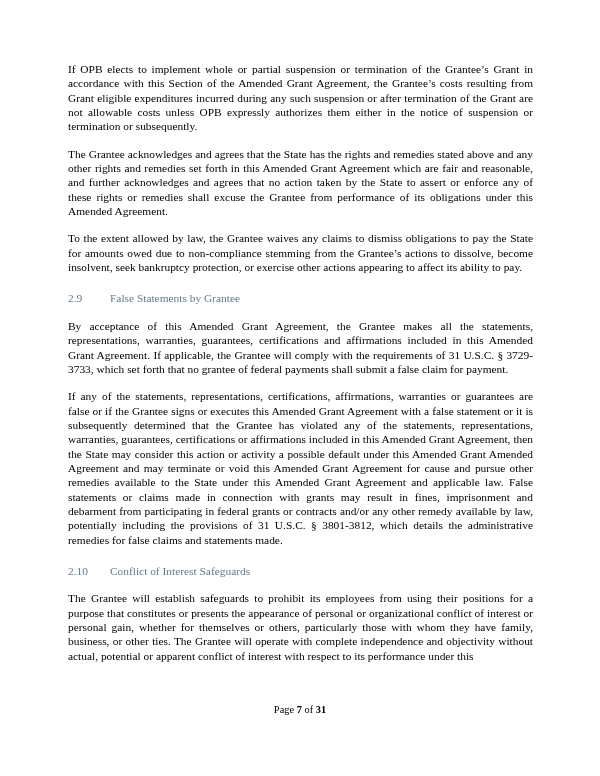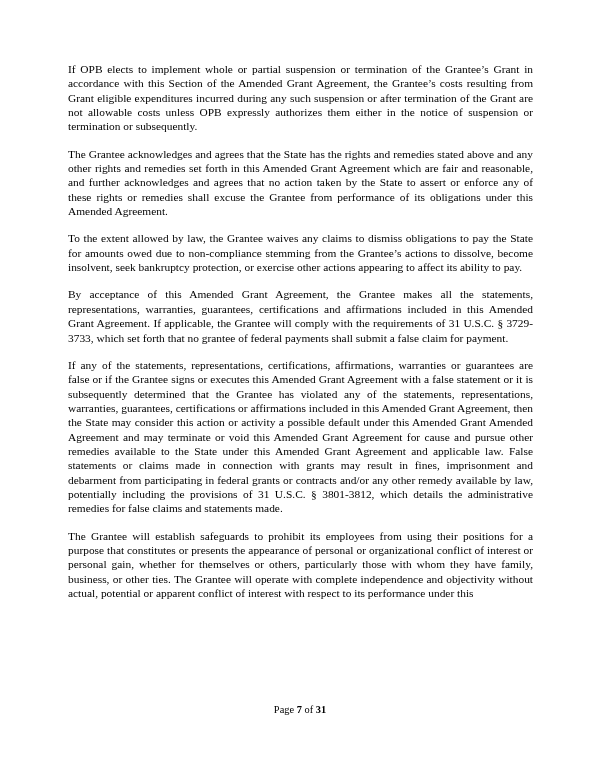--- a/index.html
+++ b/index.html
@@ -76,21 +76,23 @@
   }
 </style>
 </head>
 <body>
 
 <div class="page">
   <div class="content">
       <p class="para">If OPB elects to implement whole or partial suspension or termination of the Grantee’s Grant in accordance with this Section of the Amended Grant Agreement, the Grantee’s costs resulting from Grant eligible expenditures incurred during any such suspension or after termination of the Grant are not allowable costs unless OPB expressly authorizes them either in the notice of suspension or termination or subsequently.</p>
       <p class="para">The Grantee acknowledges and agrees that the State has the rights and remedies stated above and any other rights and remedies set forth in this Amended Grant Agreement which are fair and reasonable, and further acknowledges and agrees that no action taken by the State to assert or enforce any of these rights or remedies shall excuse the Grantee from performance of its obligations under this Amended Agreement.</p>
       <p class="para">To the extent allowed by law, the Grantee waives any claims to dismiss obligations to pay the State for amounts owed due to non-compliance stemming from the Grantee’s actions to dissolve, become insolvent, seek bankruptcy protection, or exercise other actions appearing to affect its ability to pay.</p>
+      <h2 class="section-heading"><span class="sec-num">2.9</span><span class="sec-title">False Statements by Grantee</span></h2>
       <p class="para">By acceptance of this Amended Grant Agreement, the Grantee makes all the statements, representations, warranties, guarantees, certifications and affirmations included in this Amended Grant Agreement. If applicable, the Grantee will comply with the requirements of 31 U.S.C. § 3729-3733, which set forth that no grantee of federal payments shall submit a false claim for payment.</p>
       <p class="para">If any of the statements, representations, certifications, affirmations, warranties or guarantees are false or if the Grantee signs or executes this Amended Grant Agreement with a false statement or it is subsequently determined that the Grantee has violated any of the statements, representations, warranties, guarantees, certifications or affirmations included in this Amended Grant Agreement, then the State may consider this action or activity a possible default under this Amended Grant Amended Agreement and may terminate or void this Amended Grant Agreement for cause and pursue other remedies available to the State under this Amended Grant Agreement and applicable law. False statements or claims made in connection with grants may result in fines, imprisonment and debarment from participating in federal grants or contracts and/or any other remedy available by law, potentially including the provisions of 31 U.S.C. § 3801-3812, which details the administrative remedies for false claims and statements made.</p>
+      <h2 class="section-heading"><span class="sec-num">2.10</span><span class="sec-title">Conflict of Interest Safeguards</span></h2>
       <p class="para">The Grantee will establish safeguards to prohibit its employees from using their positions for a purpose that constitutes or presents the appearance of personal or organizational conflict of interest or personal gain, whether for themselves or others, particularly those with whom they have family, business, or other ties. The Grantee will operate with complete independence and objectivity without actual, potential or apparent conflict of interest with respect to its performance under this</p>
     </div>
 
   <div class="footer">
     <span>Page</span><span>&nbsp;</span><span class="pg-num">7</span><span>&nbsp;</span><span>of</span><span>&nbsp;</span><span class="pg-num">31</span>
   </div>
 </div>
 
 </body></html>

